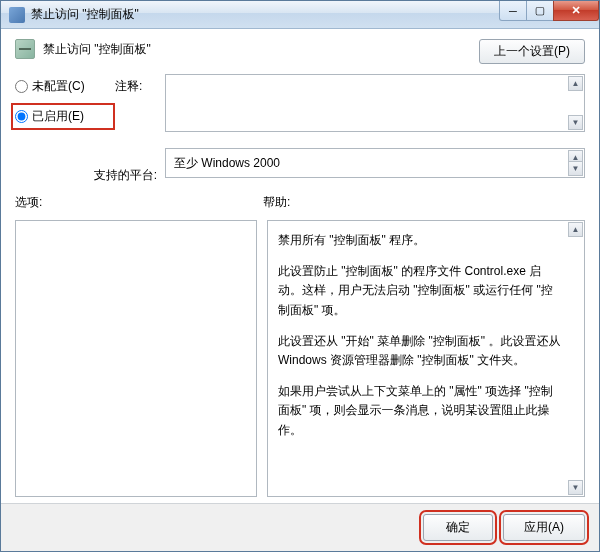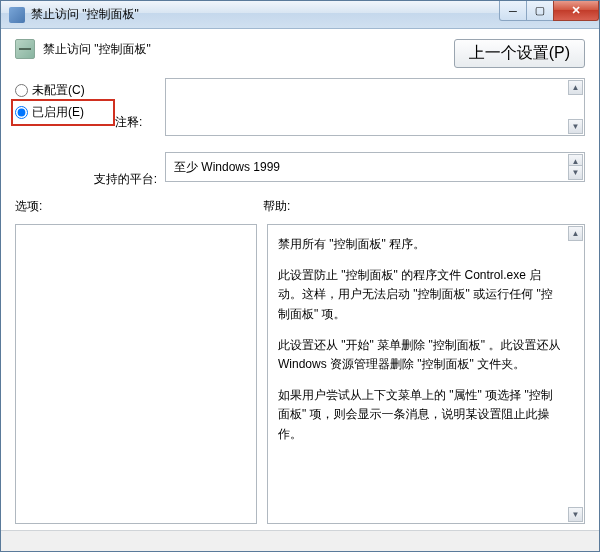--- a/index.html
+++ b/index.html
@@ -74,50 +74,49 @@
   }
   .header-icon::after {
     content: ""; position: absolute; left: 3px; top: 8px; width: 12px; height: 2px; background: #506858;
   }
   .header-title { font-size: 12px; margin-top: 2px; }
   .nav-buttons { margin-left: auto; display: flex; gap: 6px; }
   .btn {
     border: 1px solid #9aa5b0;
     background: linear-gradient(to bottom,#fdfdfe,#e8ecef);
     padding: 3px 14px;
-    font-size: 16px;
+    font-size: 12px;
     border-radius: 3px;
     cursor: default;
     white-space: nowrap;
   }
   .config-row {
     display: flex;
     align-items: flex-start;
     margin-bottom: 4px;
   }
   .radio-col {
     width: 100px;
     display: flex;
     flex-direction: column;
-    gap: 0;
+    gap: 8px;
     padding-top: 4px;
   }
   .radio-item { display: flex; align-items: center; gap: 4px; }
   .radio-item input { margin: 0; }
   .highlight-box {
     border: 2px solid #d03020;
     padding: 3px 0 3px 2px;
     margin-left: -4px;
   }
   .label-col {
     width: 50px;
     text-align: left;
     padding-top: 4px;
     color: #000;
-    margin-top: 32px;
   }
   .comment-box {
     flex: 1;
     height: 58px;
     border: 1px solid #b0b8c0;
     background: #fff;
     position: relative;
   }
   .scroll-arrow {
     position: absolute;
@@ -229,21 +228,21 @@
       <div class="label-col">注释:</div>
       <div class="comment-box">
         <div class="scroll-arrow up">▲</div>
         <div class="scroll-arrow down">▼</div>
       </div>
     </div>
 
     <div class="platform-row">
       <div class="plabel">支持的平台:</div>
       <div class="platform-box">
-        <span>至少 Windows 1999</span>
+        <span>至少 Windows 2000</span>
         <div class="scroll-arrow up">▲</div>
         <div class="scroll-arrow down">▼</div>
       </div>
     </div>
 
     <div class="panels-header">
       <div class="ph-left">选项:</div>
       <div>帮助:</div>
     </div>
 
@@ -257,15 +256,17 @@
           <p>如果用户尝试从上下文菜单上的 "属性" 项选择 "控制面板" 项，则会显示一条消息，说明某设置阻止此操作。</p>
         </div>
         <div class="scroll-arrow up">▲</div>
         <div class="scroll-arrow down">▼</div>
       </div>
     </div>
 
   </div>
 
   <div class="footer">
+    <div class="btn btn-highlight"><span>确定</span></div>
+    <div class="btn btn-highlight"><span>应用(A)</span></div>
   </div>
 
 </div>
 
 </body></html>

